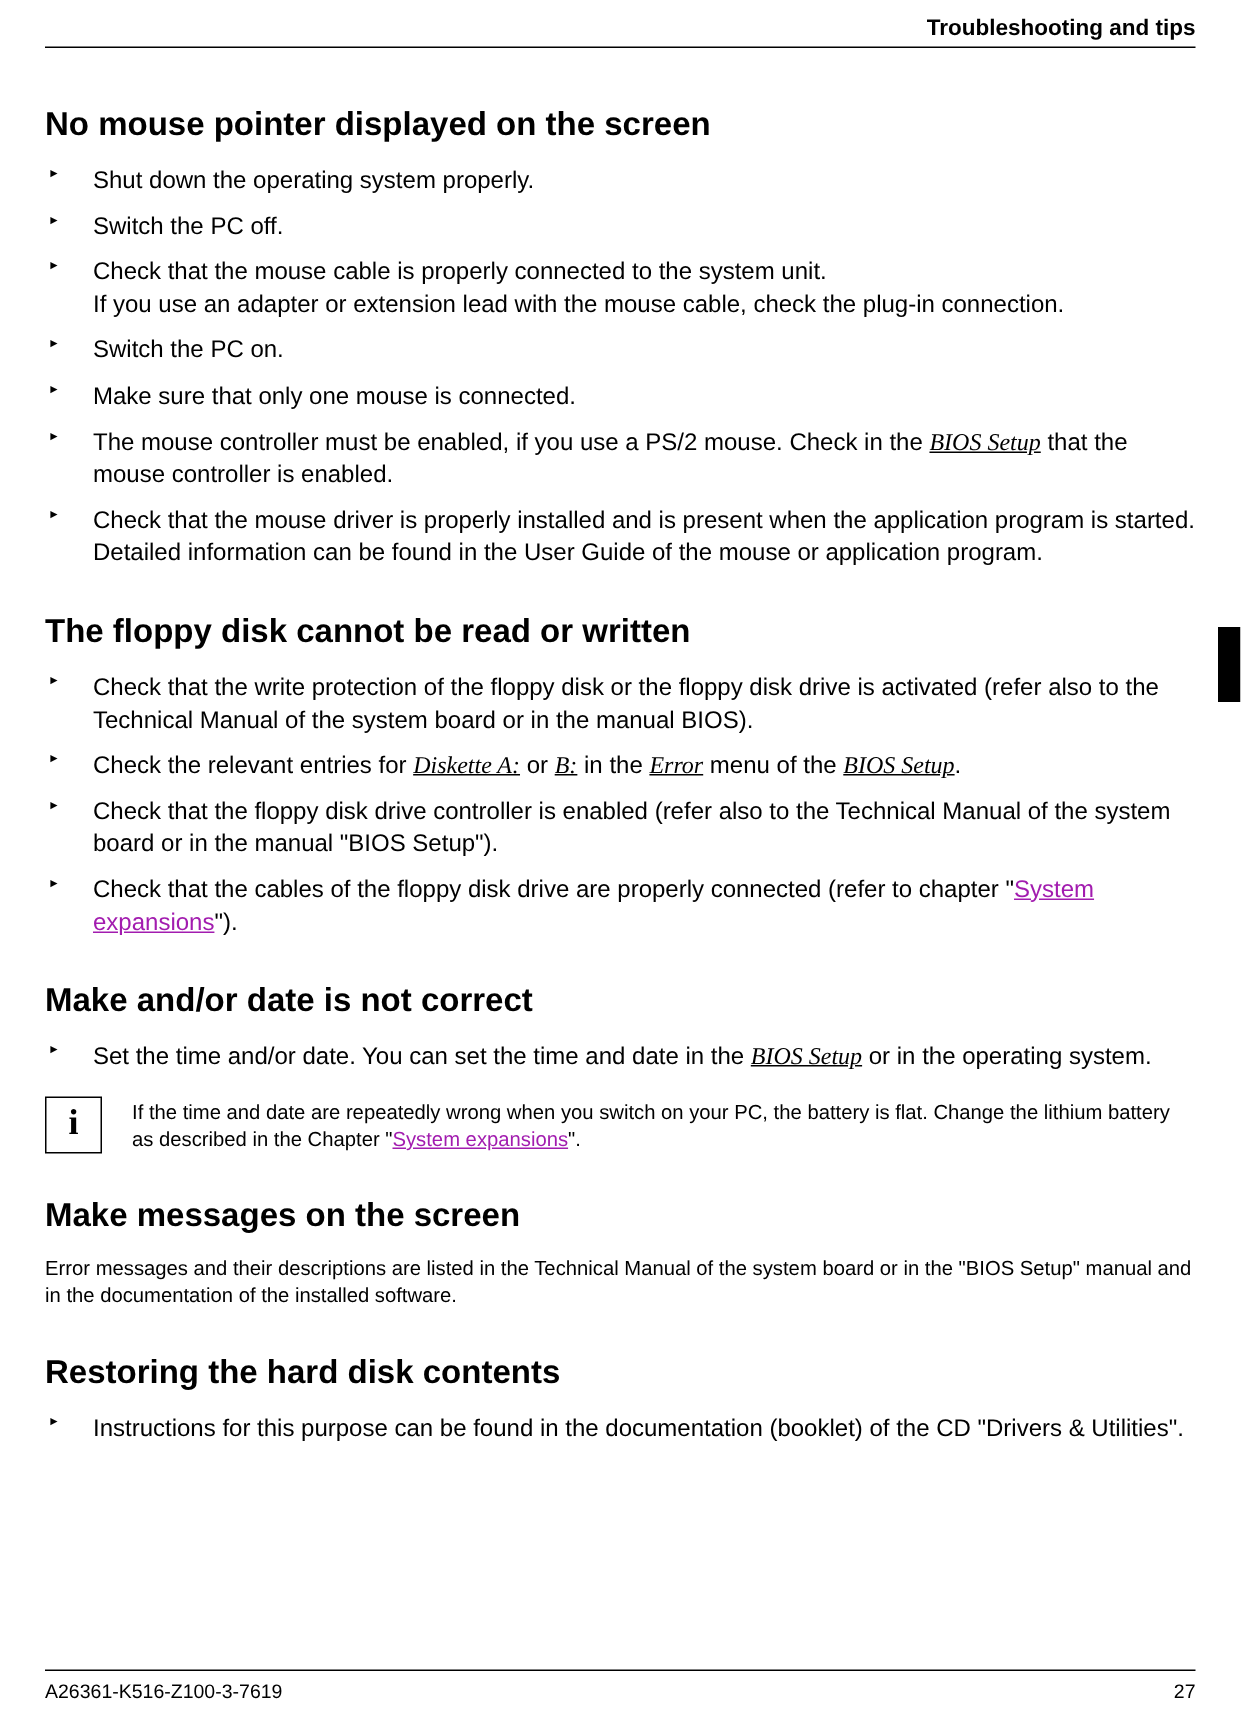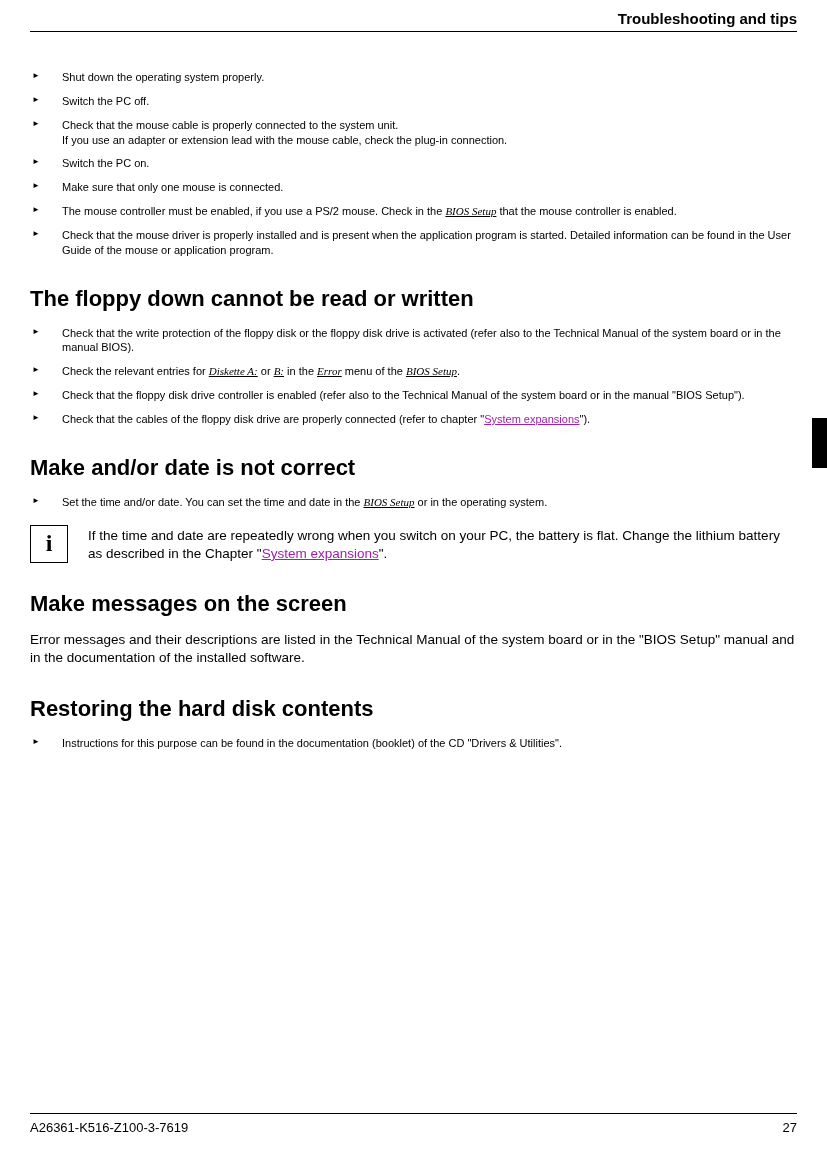--- a/index.html
+++ b/index.html
@@ -31,21 +31,21 @@
       font-weight: bold;
       margin-top: 28px;
       margin-bottom: 14px;
     }
     .bullet-list {
       list-style: none;
     }
     .bullet-list li {
       position: relative;
       padding-left: 32px;
-      font-size: 11px;
+      font-size: 16px;
       line-height: 1.35;
       margin-bottom: 9px;
     }
     .bullet-list li::before {
       content: "►";
       font-family: Arial, sans-serif;
       position: absolute;
       left: 2px;
       top: 1px;
       font-size: 8px;
@@ -111,36 +111,37 @@
 </head>
 <body>
 
 <div class="side-tab"></div>
 
 <div class="page">
   <div class="header">
     <span>Troubleshooting and tips</span>
   </div>
 
+  <h2>No mouse pointer displayed on the screen</h2>
   <ul class="bullet-list">
     <li>Shut down the operating system properly.</li>
     <li>Switch the PC off.</li>
     <li>
       <span>Check that the mouse cable is properly connected to the system unit.</span><br>
       <span>If you use an adapter or extension lead with the mouse cable, check the plug-in connection.</span>
     </li>
     <li>Switch the PC on.</li>
     <li>Make sure that only one mouse is connected.</li>
     <li>
       <span>The mouse controller must be enabled, if you use a PS/2 mouse. Check in the </span><span class="italic">BIOS Setup</span><span> that the mouse controller is enabled.</span>
     </li>
     <li>Check that the mouse driver is properly installed and is present when the application program is started. Detailed information can be found in the User Guide of the mouse or application program.</li>
   </ul>
 
-  <h2>The floppy down cannot be read or written</h2>
+  <h2>The floppy disk cannot be read or written</h2>
   <ul class="bullet-list">
     <li>Check that the write protection of the floppy disk or the floppy disk drive is activated (refer also to the Technical Manual of the system board or in the manual BIOS).</li>
     <li>
       <span>Check the relevant entries for </span><span class="italic">Diskette A:</span><span> or </span><span class="italic">B:</span><span> in the </span><span class="italic">Error</span><span> menu of the </span><span class="italic">BIOS Setup</span><span>.</span>
     </li>
     <li>Check that the floppy disk drive controller is enabled (refer also to the Technical Manual of the system board or in the manual "BIOS Setup").</li>
     <li>
       <span>Check that the cables of the floppy disk drive are properly connected (refer to chapter "</span><span class="link">System expansions</span><span>").</span>
     </li>
   </ul>

